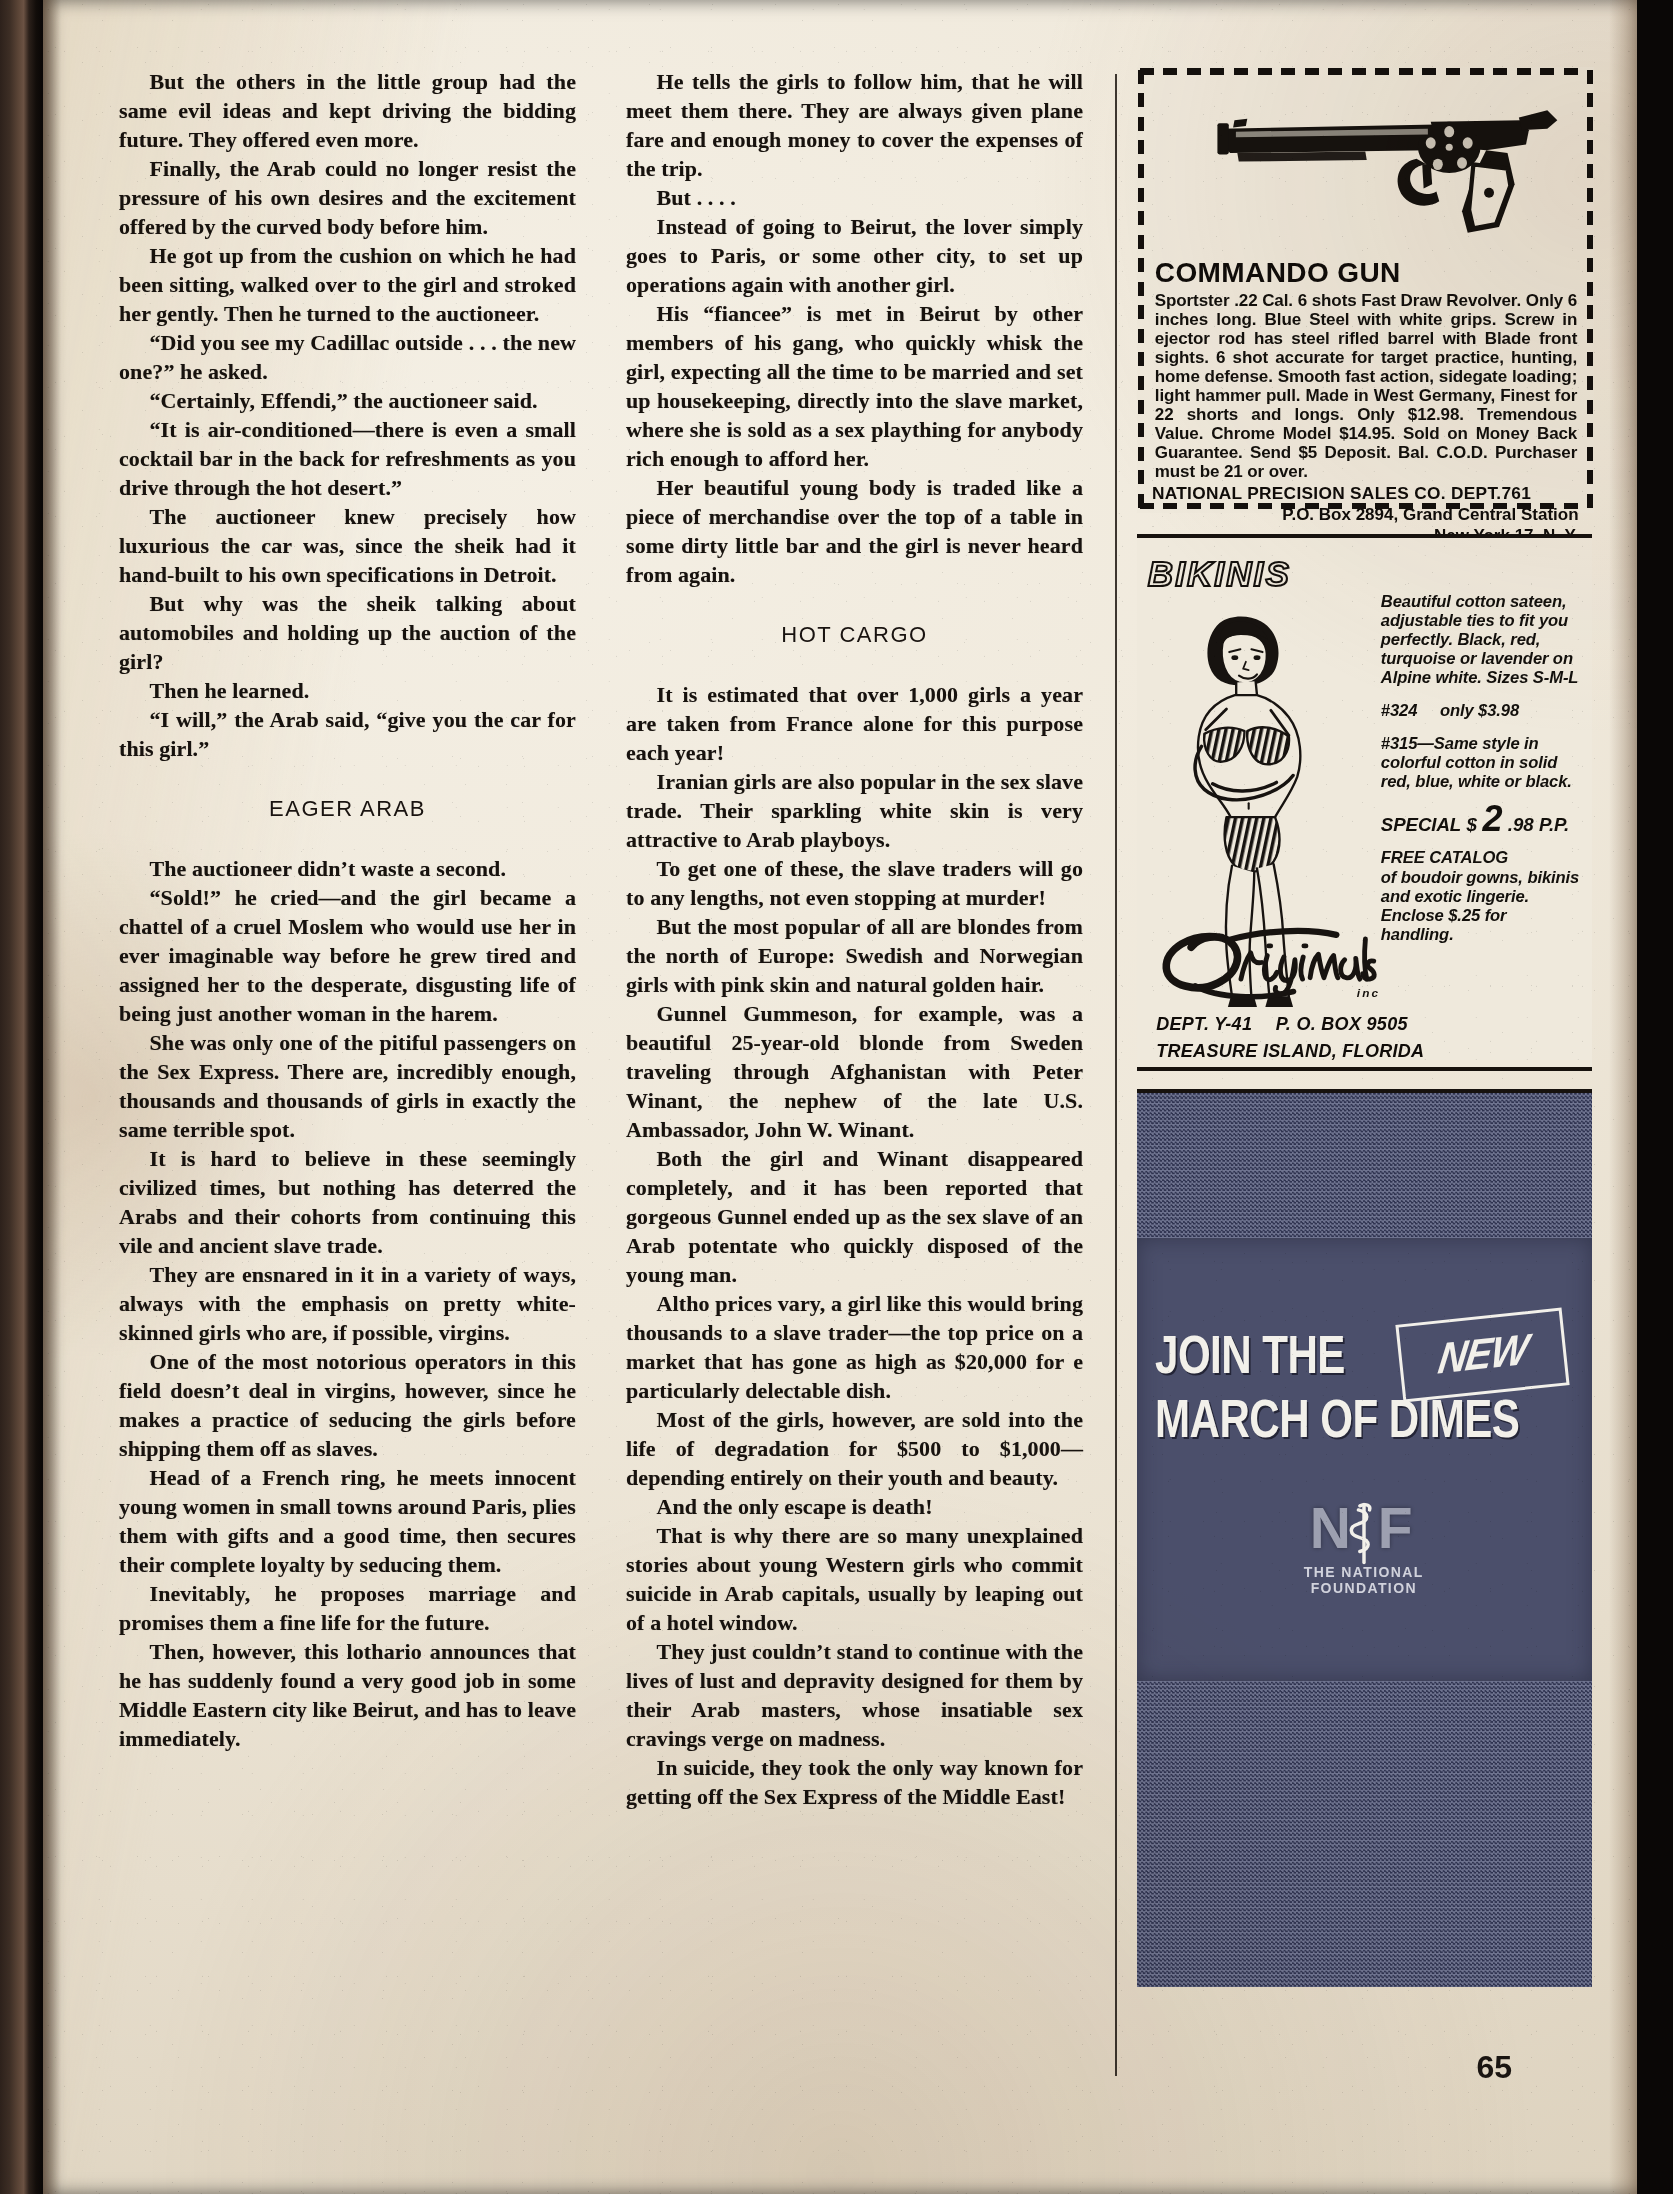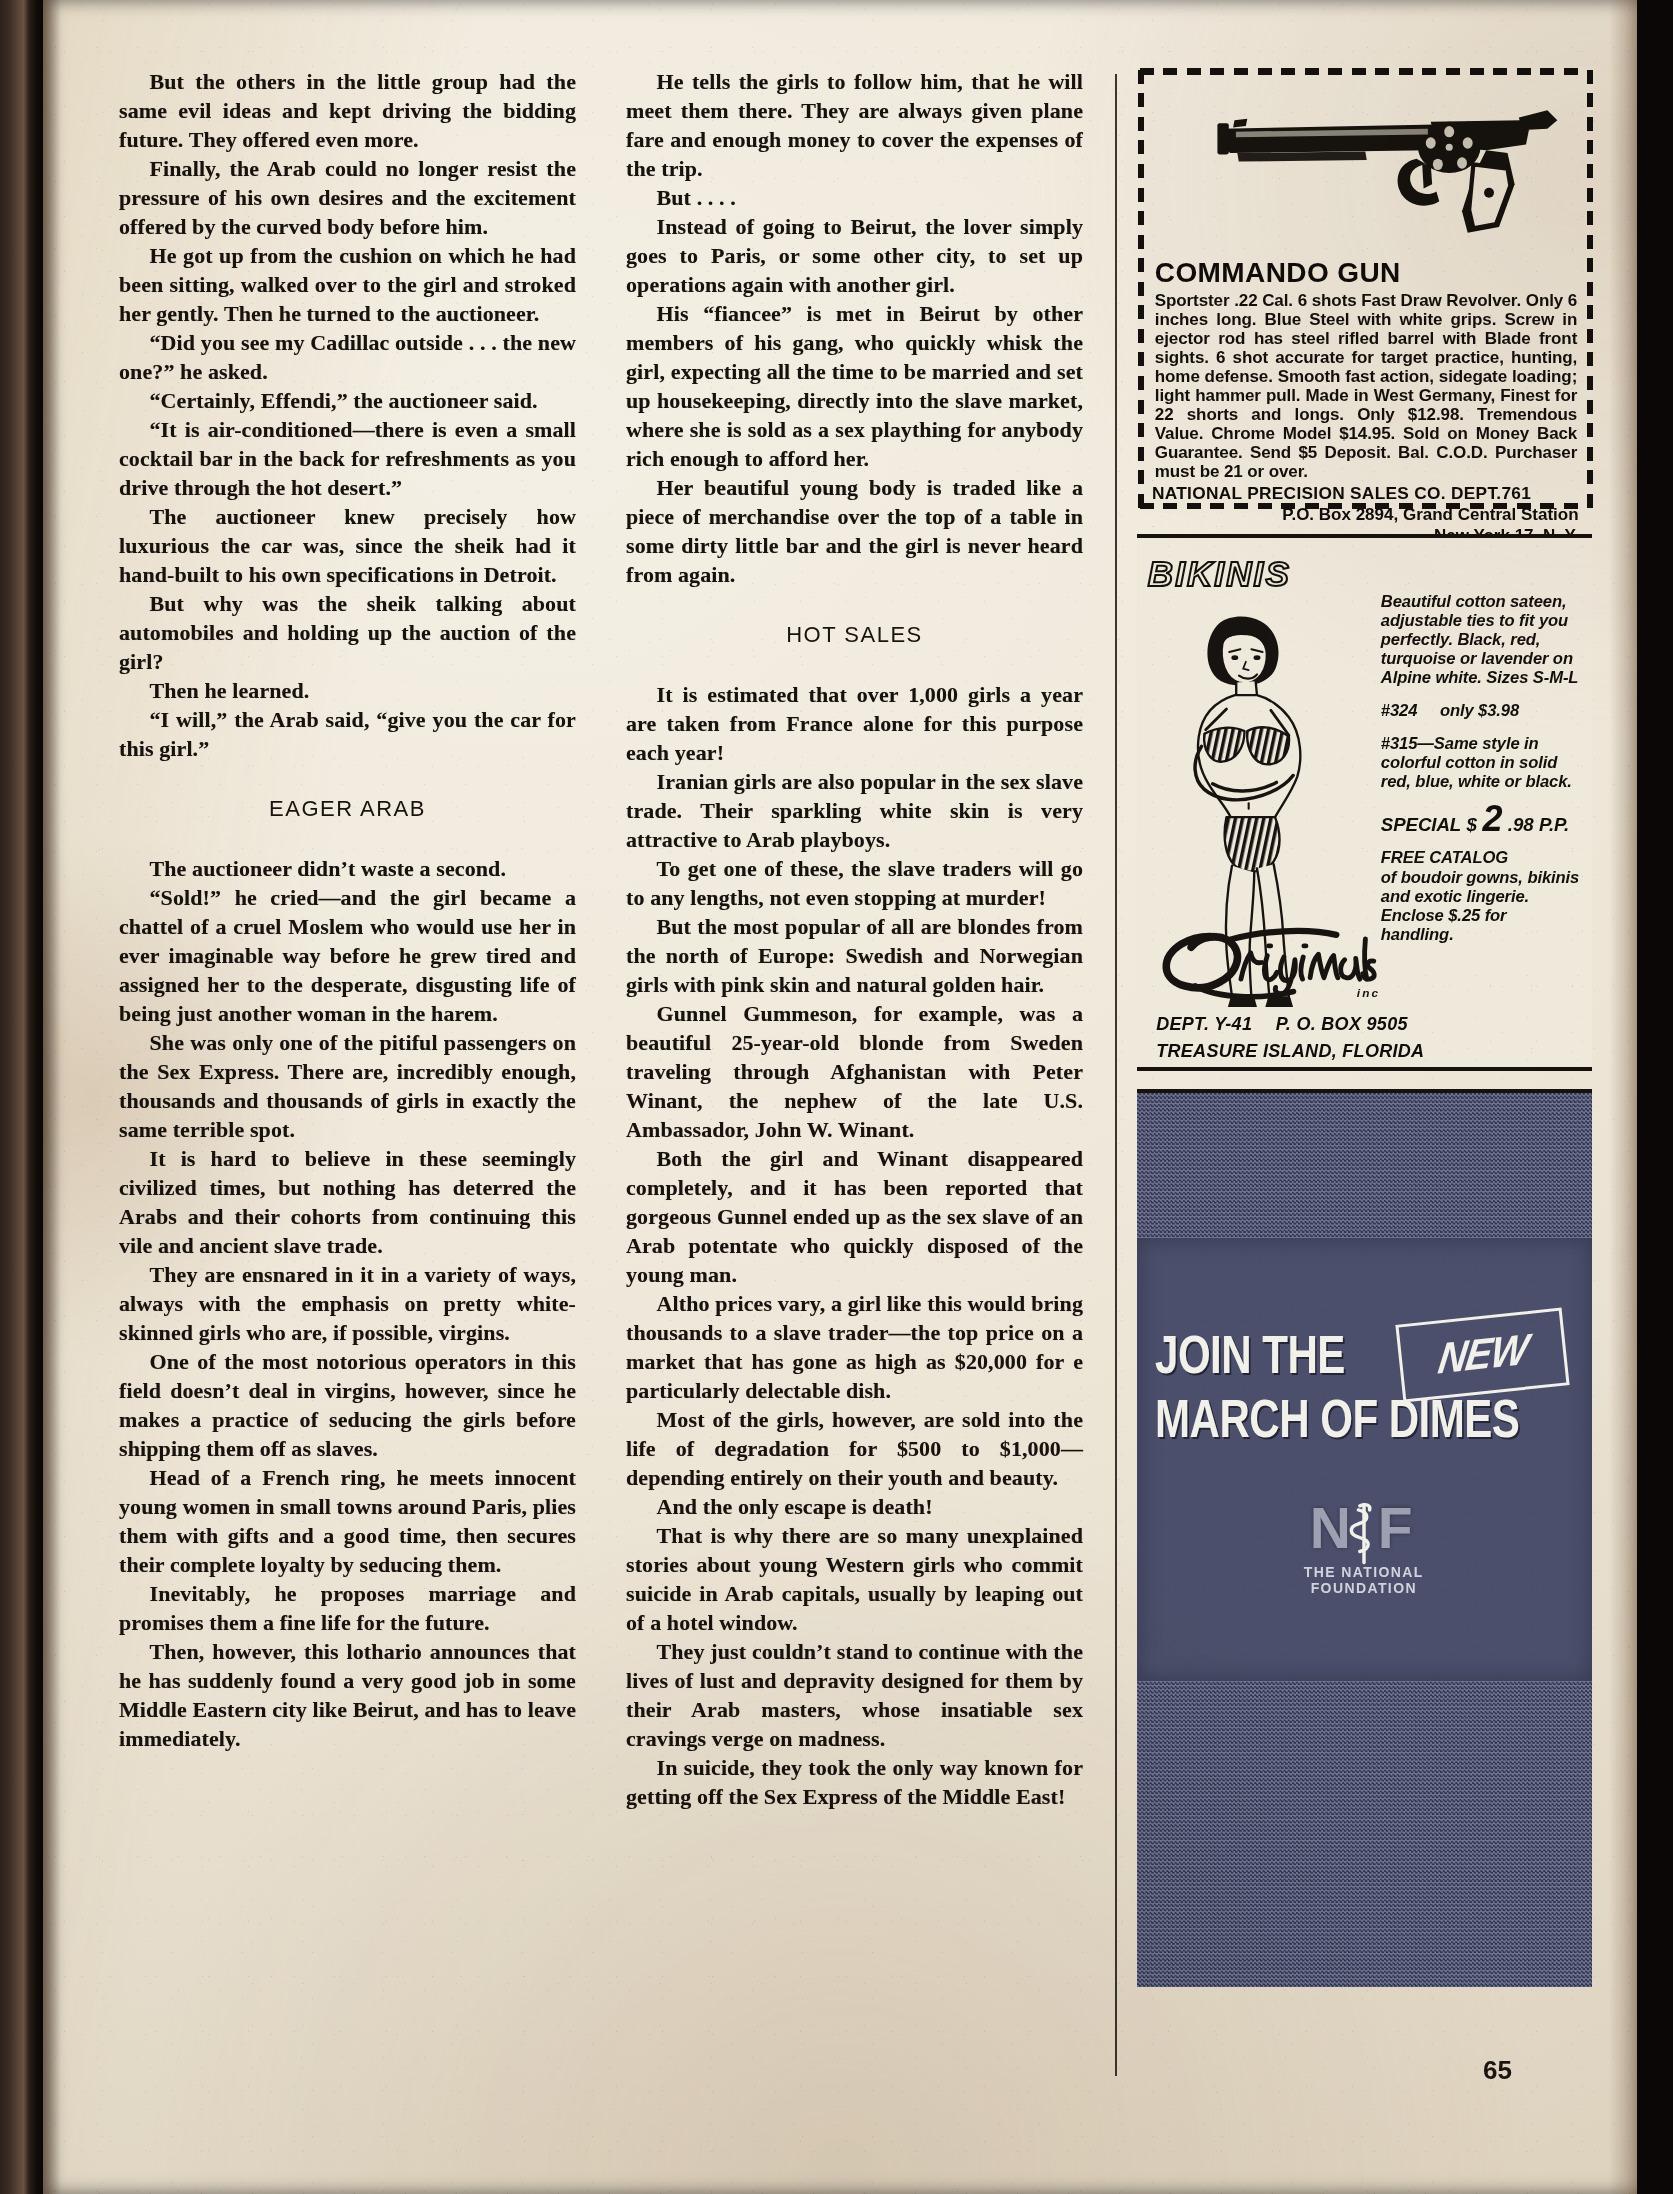--- a/index.html
+++ b/index.html
@@ -363,21 +363,21 @@
     opacity: .85;
   }
 
   
   .folio {
     position: absolute;
     right: 82px;
     bottom: 46px;
     font-family: "Liberation Sans", "DejaVu Sans", sans-serif;
     font-weight: 700;
-    font-size: 26px;
+    font-size: 32px;
     color: #1a1511;
     text-align: right;
   }
 
   
   .grain {
     position: absolute; inset: 0;
     pointer-events: none;
     opacity: .10;
     background-image:
@@ -426,21 +426,21 @@
         <p class="body">Then, however, this lothario announces that he has suddenly found a very good job in some Middle Eastern city like Beirut, and has to leave immediately.</p>
       </div>
 
       <div class="col col-2">
         <p class="body">He tells the girls to follow him, that he will meet them there. They are always given plane fare and enough money to cover the expenses of the trip.</p>
         <p class="body">But . . . .</p>
         <p class="body">Instead of going to Beirut, the lover simply goes to Paris, or some other city, to set up operations again with another girl.</p>
         <p class="body">His “fiancee” is met in Beirut by other members of his gang, who quickly whisk the girl, expecting all the time to be married and set up housekeeping, directly into the slave market, where she is sold as a sex plaything for anybody rich enough to afford her.</p>
         <p class="body">Her beautiful young body is traded like a piece of merchandise over the top of a table in some dirty little bar and the girl is never heard from again.</p>
 
-        <h2 class="subhead">HOT SALES</h2>
+        <h2 class="subhead">HOT CARGO</h2>
 
         <p class="body">It is estimated that over 1,000 girls a year are taken from France alone for this purpose each year!</p>
         <p class="body">Iranian girls are also popular in the sex slave trade. Their sparkling white skin is very attractive to Arab playboys.</p>
         <p class="body">To get one of these, the slave traders will go to any lengths, not even stopping at murder!</p>
         <p class="body">But the most popular of all are blondes from the north of Europe: Swedish and Norwegian girls with pink skin and natural golden hair.</p>
         <p class="body">Gunnel Gummeson, for example, was a beautiful 25-year-old blonde from Sweden traveling through Afghanistan with Peter Winant, the nephew of the late U.S. Ambassador, John W. Winant.</p>
         <p class="body">Both the girl and Winant disappeared completely, and it has been reported that gorgeous Gunnel ended up as the sex slave of an Arab potentate who quickly disposed of the young man.</p>
         <p class="body">Altho prices vary, a girl like this would bring thousands to a slave trader—the top price on a market that has gone as high as $20,000 for e particularly delectable dish.</p>
         <p class="body">Most of the girls, however, are sold into the life of degradation for $500 to $1,000—depending entirely on their youth and beauty.</p>
         <p class="body">And the only escape is death!</p>

